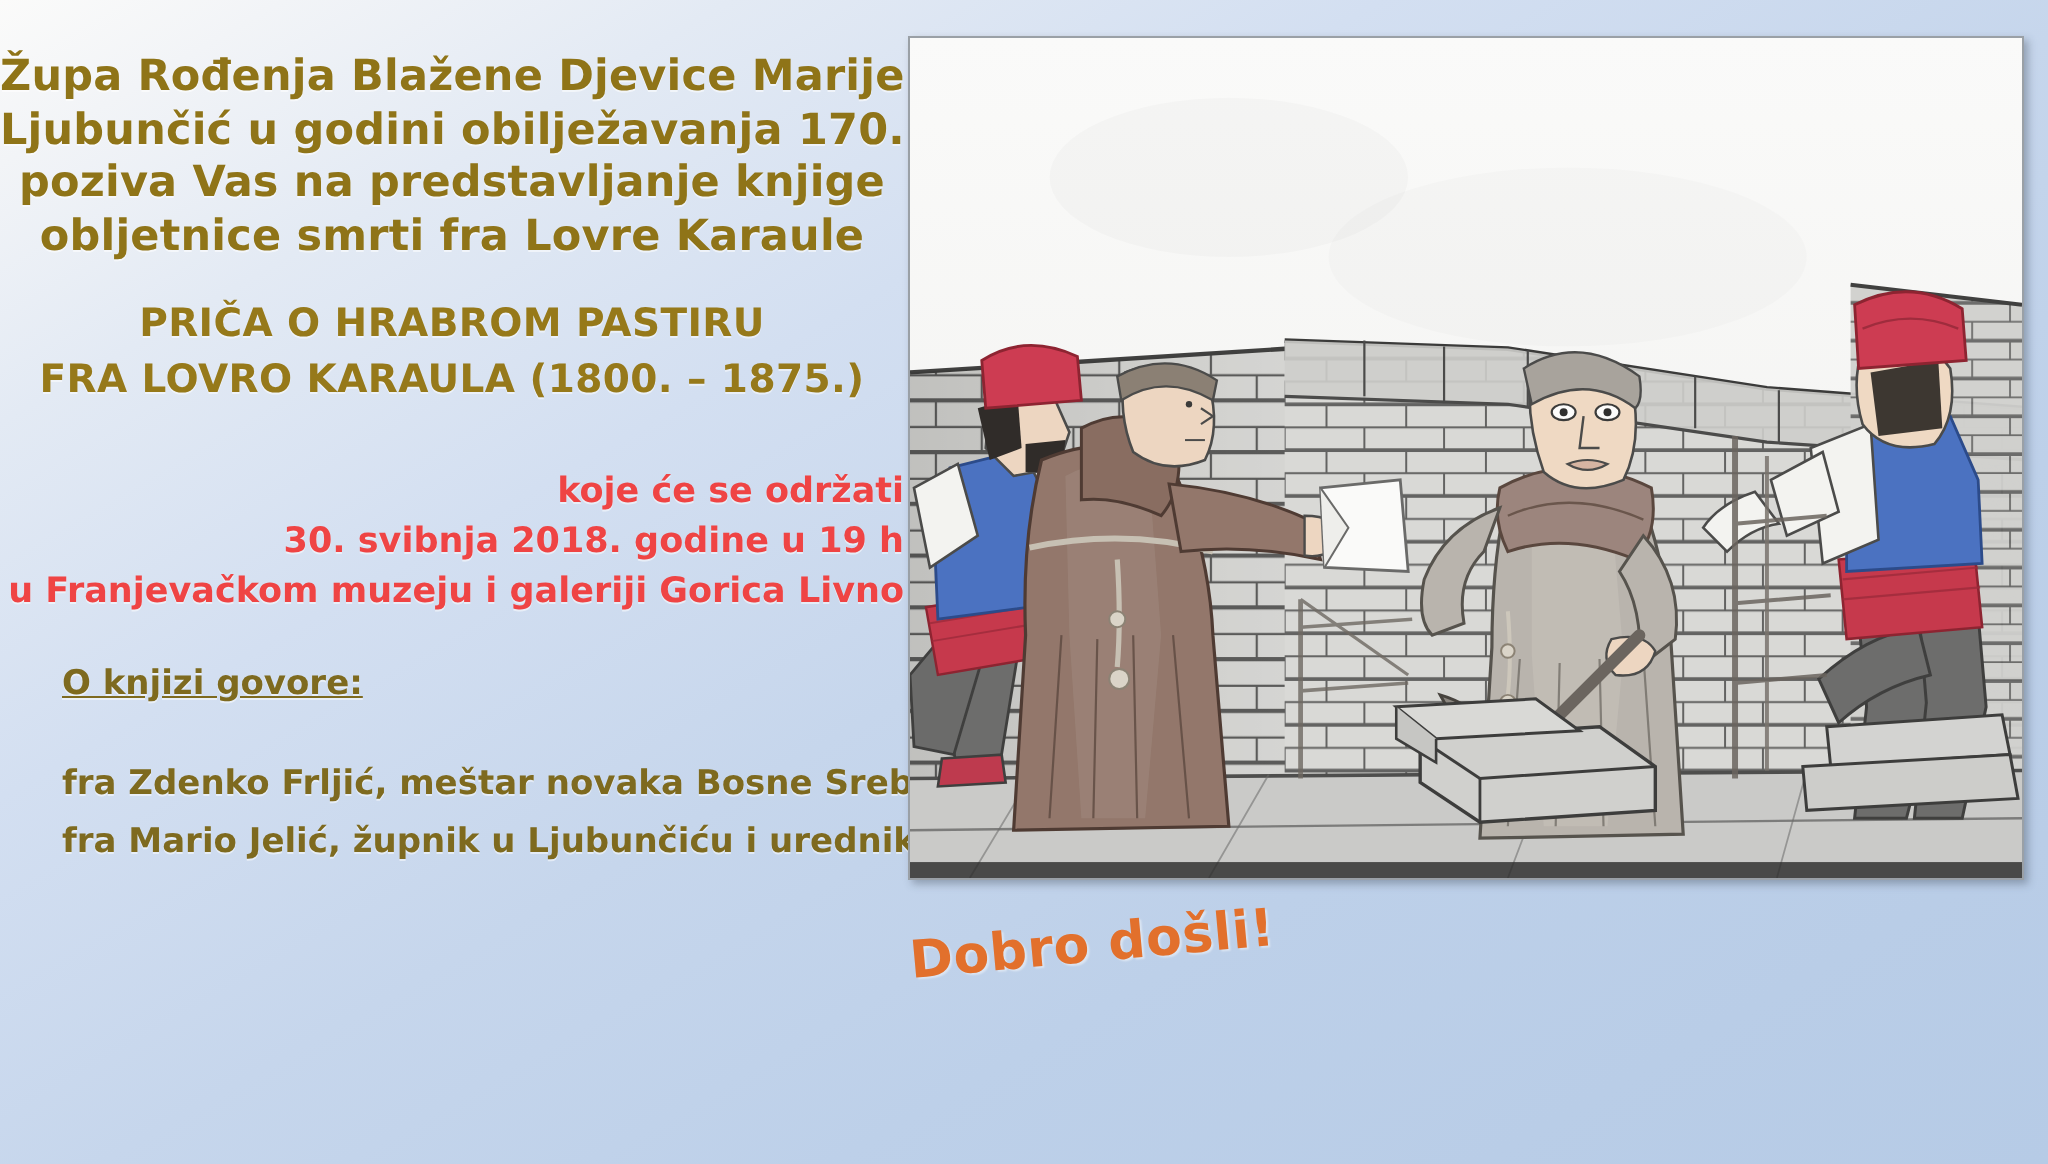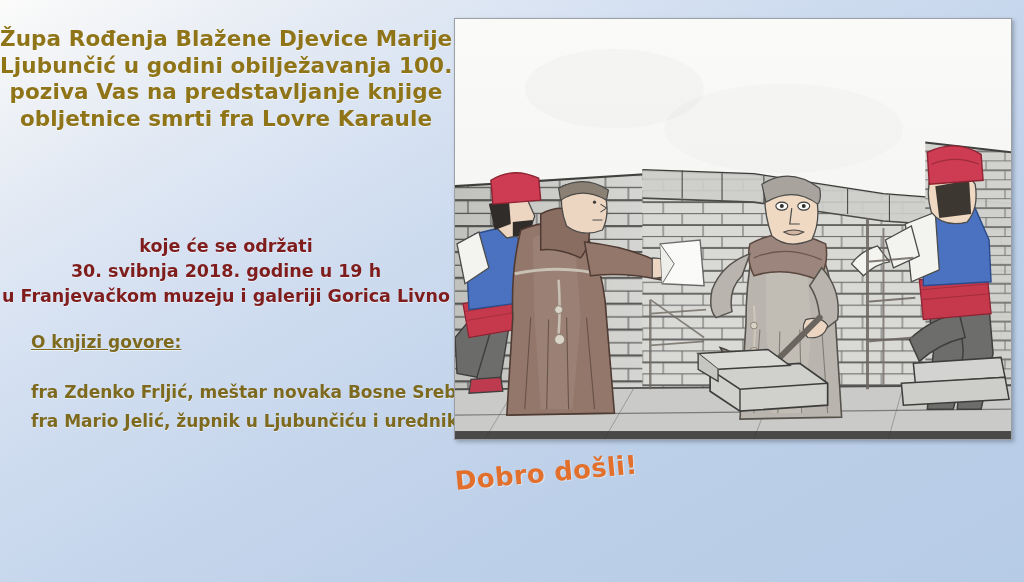--- a/index.html
+++ b/index.html
@@ -40,24 +40,24 @@
     font-size:19.5px; line-height:28px;
     font-weight:700;
     letter-spacing:.2px;
     color:#96791a;
     text-shadow:0 1px 0 rgba(255,255,255,.5);
   }
   .booktitle div { white-space:nowrap; }
 
   .event {
     position:absolute; left:0; top:234px; width:452px;
-    text-align:center;
+    text-align:right;
     font-size:17.5px; line-height:25px;
     font-weight:700;
-    color:#7f1d1d;
+    color:#ef4444;
     text-shadow:0 1px 0 rgba(255,255,255,.5);
   }
   .event div { white-space:nowrap; }
 
   .speakers-head {
     position:absolute; left:31px; top:332px;
     font-size:17px; font-weight:700; color:#7e6a1f;
     text-shadow:0 1px 0 rgba(255,255,255,.5);
     text-decoration:underline;
   }
@@ -93,25 +93,29 @@
 </style>
 </head>
 <body>
 
 <div id="poster">
 
   <div class="text-col">
 
     <div class="intro">
       <div>Župa Rođenja Blažene Djevice Marije</div>
-      <div>Ljubunčić u godini obilježavanja 100.</div>
+      <div>Ljubunčić u godini obilježavanja 170.</div>
       <div>poziva Vas na predstavljanje knjige</div>
       <div>obljetnice smrti fra Lovre Karaule</div>
     </div>
 
+    <div class="booktitle">
+      <div>PRIČA O HRABROM PASTIRU</div>
+      <div>FRA LOVRO KARAULA (1800. – 1875.)</div>
+    </div>
 
     <div class="event">
       <div>koje će se održati</div>
       <div>30. svibnja 2018. godine u 19 h</div>
       <div>u Franjevačkom muzeju i galeriji Gorica Livno</div>
     </div>
 
     <div class="speakers-head">O knjizi govore:</div>
 
     <div class="speakers">

